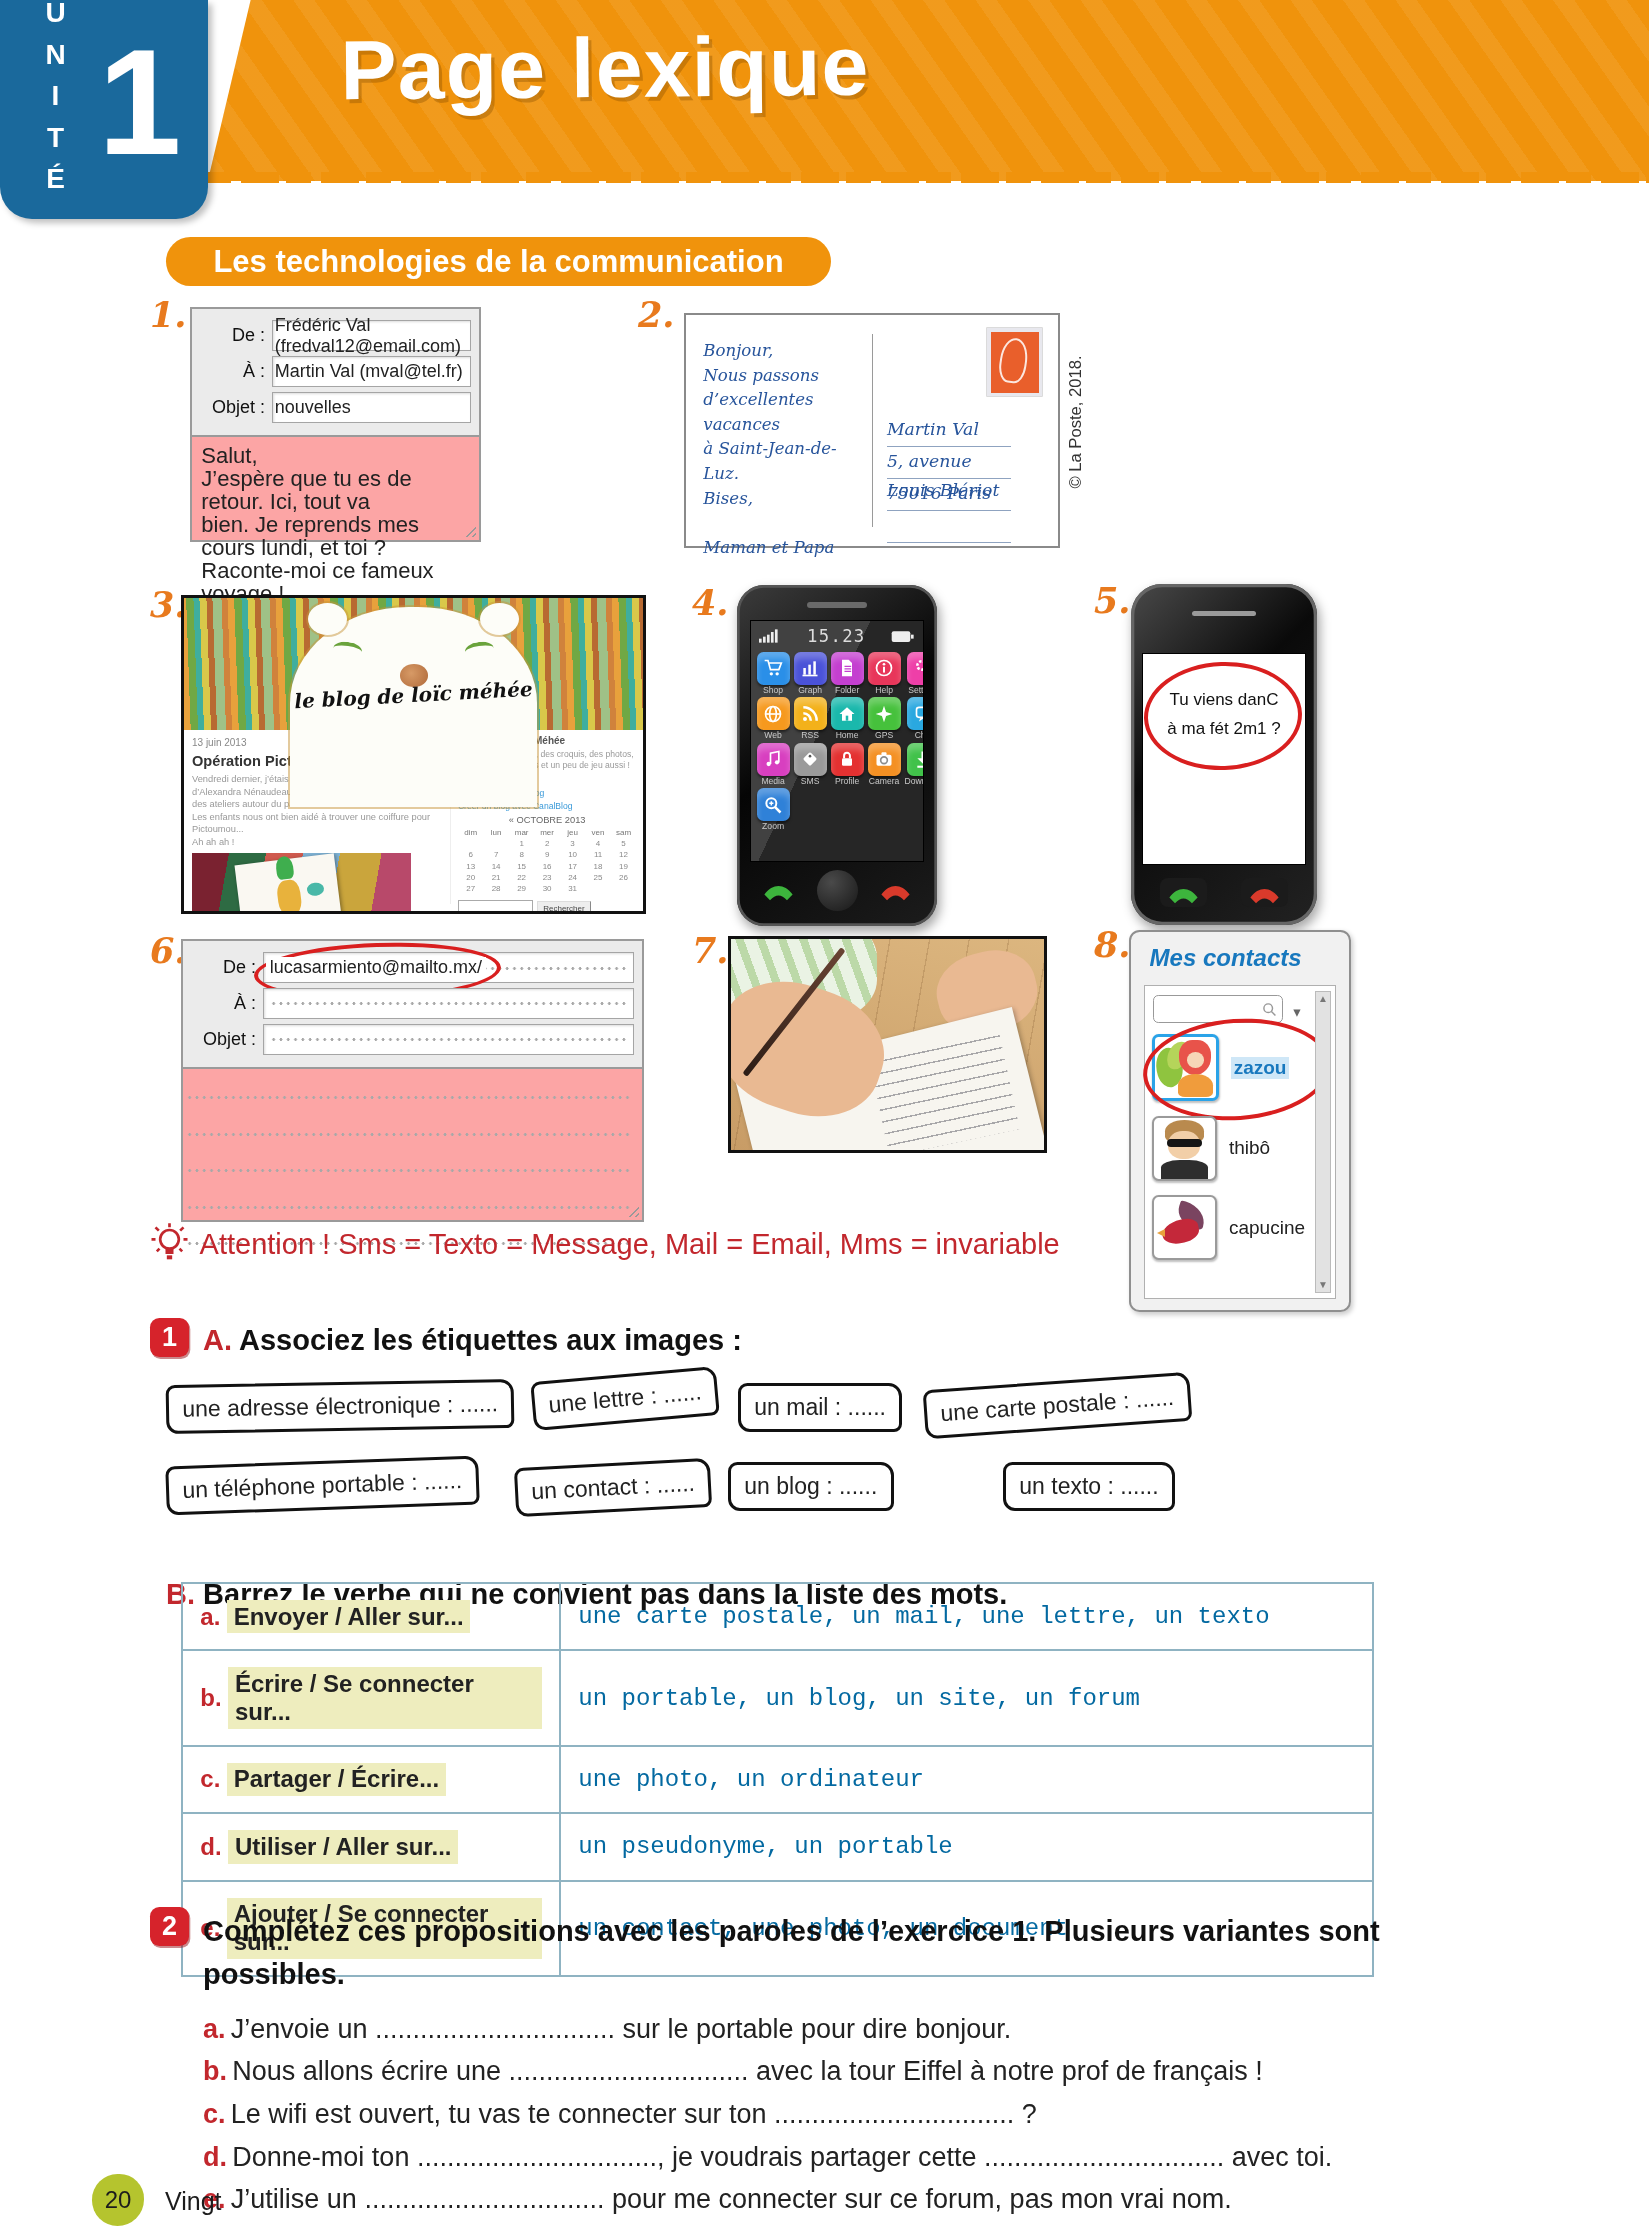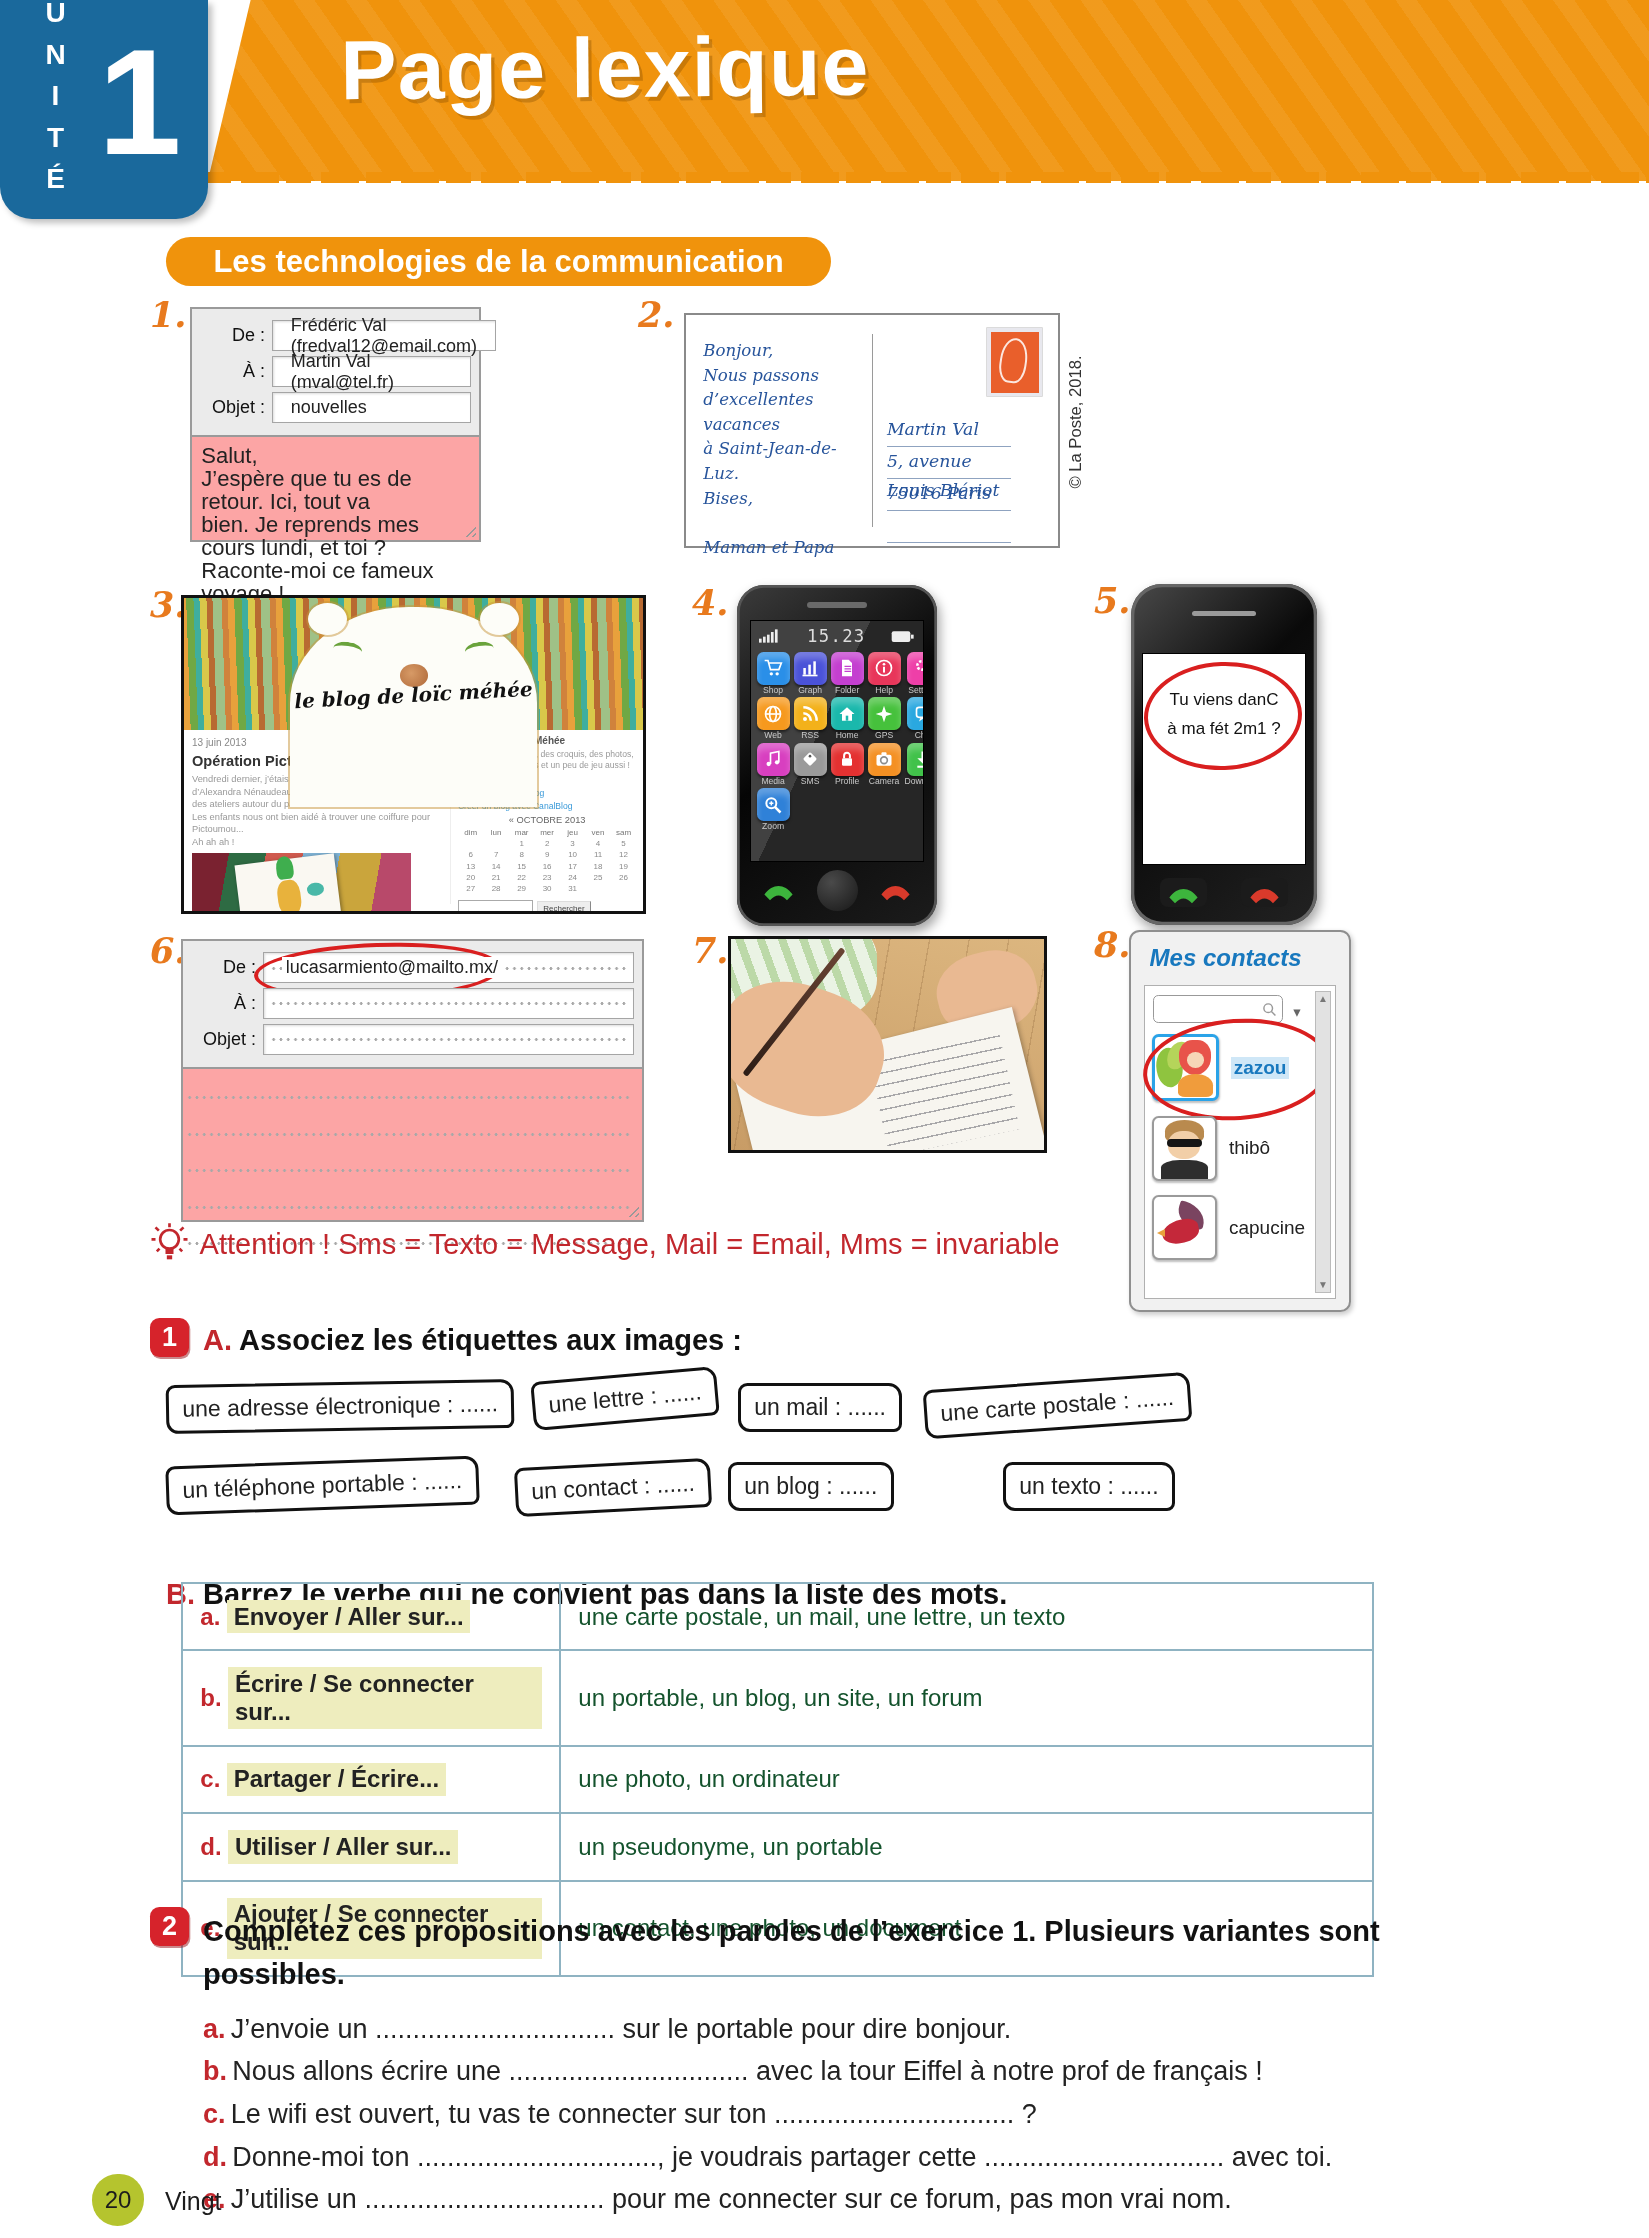--- a/index.html
+++ b/index.html
@@ -29,21 +29,21 @@
   .num{position:absolute;font-family:"DejaVu Serif", serif;font-style:italic;font-weight:bold;
        font-size:35px;color:#e87a1e;}
   .red-ring{position:absolute;border:4.7px solid #d91f1f;border-radius:50%;pointer-events:none;}
 
   
   .mailform{position:absolute;background:#fca5a5;border:2px solid #9a9a9a;}
   .mf-head{background:#ebebeb;padding:6.7px 8px 8px 4px;border-bottom:2px solid #9a9a9a;}
   .mf-row{display:flex;align-items:center;margin:4.7px 0;}
   .mf-label{width:69px;text-align:right;font-size:18px;color:#111;padding-right:6.7px;flex:none;}
   .mf-field{flex:1;height:29px;background:#fff;border:1.3px solid #a5a5a5;box-shadow:inset 1.3px 1.3px 2px rgba(0,0,0,0.12);
-            font-size:18px;display:flex;align-items:center;padding:0 18px;position:relative;}
+            font-size:18px;display:flex;align-items:center;padding:0 2px;position:relative;}
   .mf-body{position:relative;padding:6.7px 9.3px;font-size:22px;line-height:23px;white-space:pre-line;}
   .resize-corner{position:absolute;right:2.7px;bottom:2.7px;width:12px;height:12px;
        background:repeating-linear-gradient(135deg,#999 0 1.3px,transparent 1.3px 4.7px);
        clip-path:polygon(100% 0,100% 100%,0 100%);}
   .dotline{position:absolute;left:6.7px;right:6.7px;top:50%;height:3.3px;margin-top:-1.3px;
        background-image:radial-gradient(circle,#a8a8a8 1.3px,transparent 1.5px);
        background-size:7.3px 3.3px;background-repeat:repeat-x;}
   .mf-value-masked{position:relative;z-index:1;background:#fff;padding:0 4px;}
   .bodydots{position:relative;height:173px;margin-top:6.7px;}
   .bodydot{position:absolute;left:2.7px;right:9.3px;height:3.3px;
@@ -202,21 +202,21 @@
   .exhead .red{color:#c2272d;}
   .tag{position:absolute;border:3.3px solid #111;border-radius:9.3px 13.3px 8px 12px;background:#fff;
         font-size:23px;color:#222;padding:8px 13.3px;white-space:nowrap;}
   .vtable{position:absolute;left:181px;top:1582px;width:1189px;border:2px solid #8fb3c2;}
   .vrow{display:grid;grid-template-columns:378px 1fr;border-bottom:2px solid #8fb3c2;}
   .vrow:last-child{border-bottom:none;}
   .vcell{padding:16px 17.3px;font-size:24px;display:flex;align-items:center;min-height:28px;}
   .vcell.left{border-right:2px solid #8fb3c2;}
   .vletter{color:#c2272d;font-weight:bold;margin-right:6.7px;}
   .vverbs{font-weight:bold;background:#eeedbe;padding:2.7px 6.7px;}
-  .vwords{color:#14532d;}
+  .vwords{color:#0369a1;font-family:Liberation Mono, monospace;}
   .ex2title{position:absolute;left:203px;top:1910px;width:1310px;font-size:29px;font-weight:bold;color:#111;line-height:43px;}
   .exline{position:absolute;left:203px;font-size:27px;color:#222;white-space:nowrap;}
   .exline .red{color:#c2272d;font-weight:bold;margin-right:5.3px;}
 
   
   .pagenum{position:absolute;left:92px;top:2174px;width:52px;height:52px;background:#b5c42e;border-radius:50% 48% 52% 50%;
         text-align:center;line-height:52px;font-size:24px;color:#1c1c1c;}
   .pageword{position:absolute;left:165px;top:2187px;font-size:25px;color:#1c1c1c;}
 </style>
 </head>

